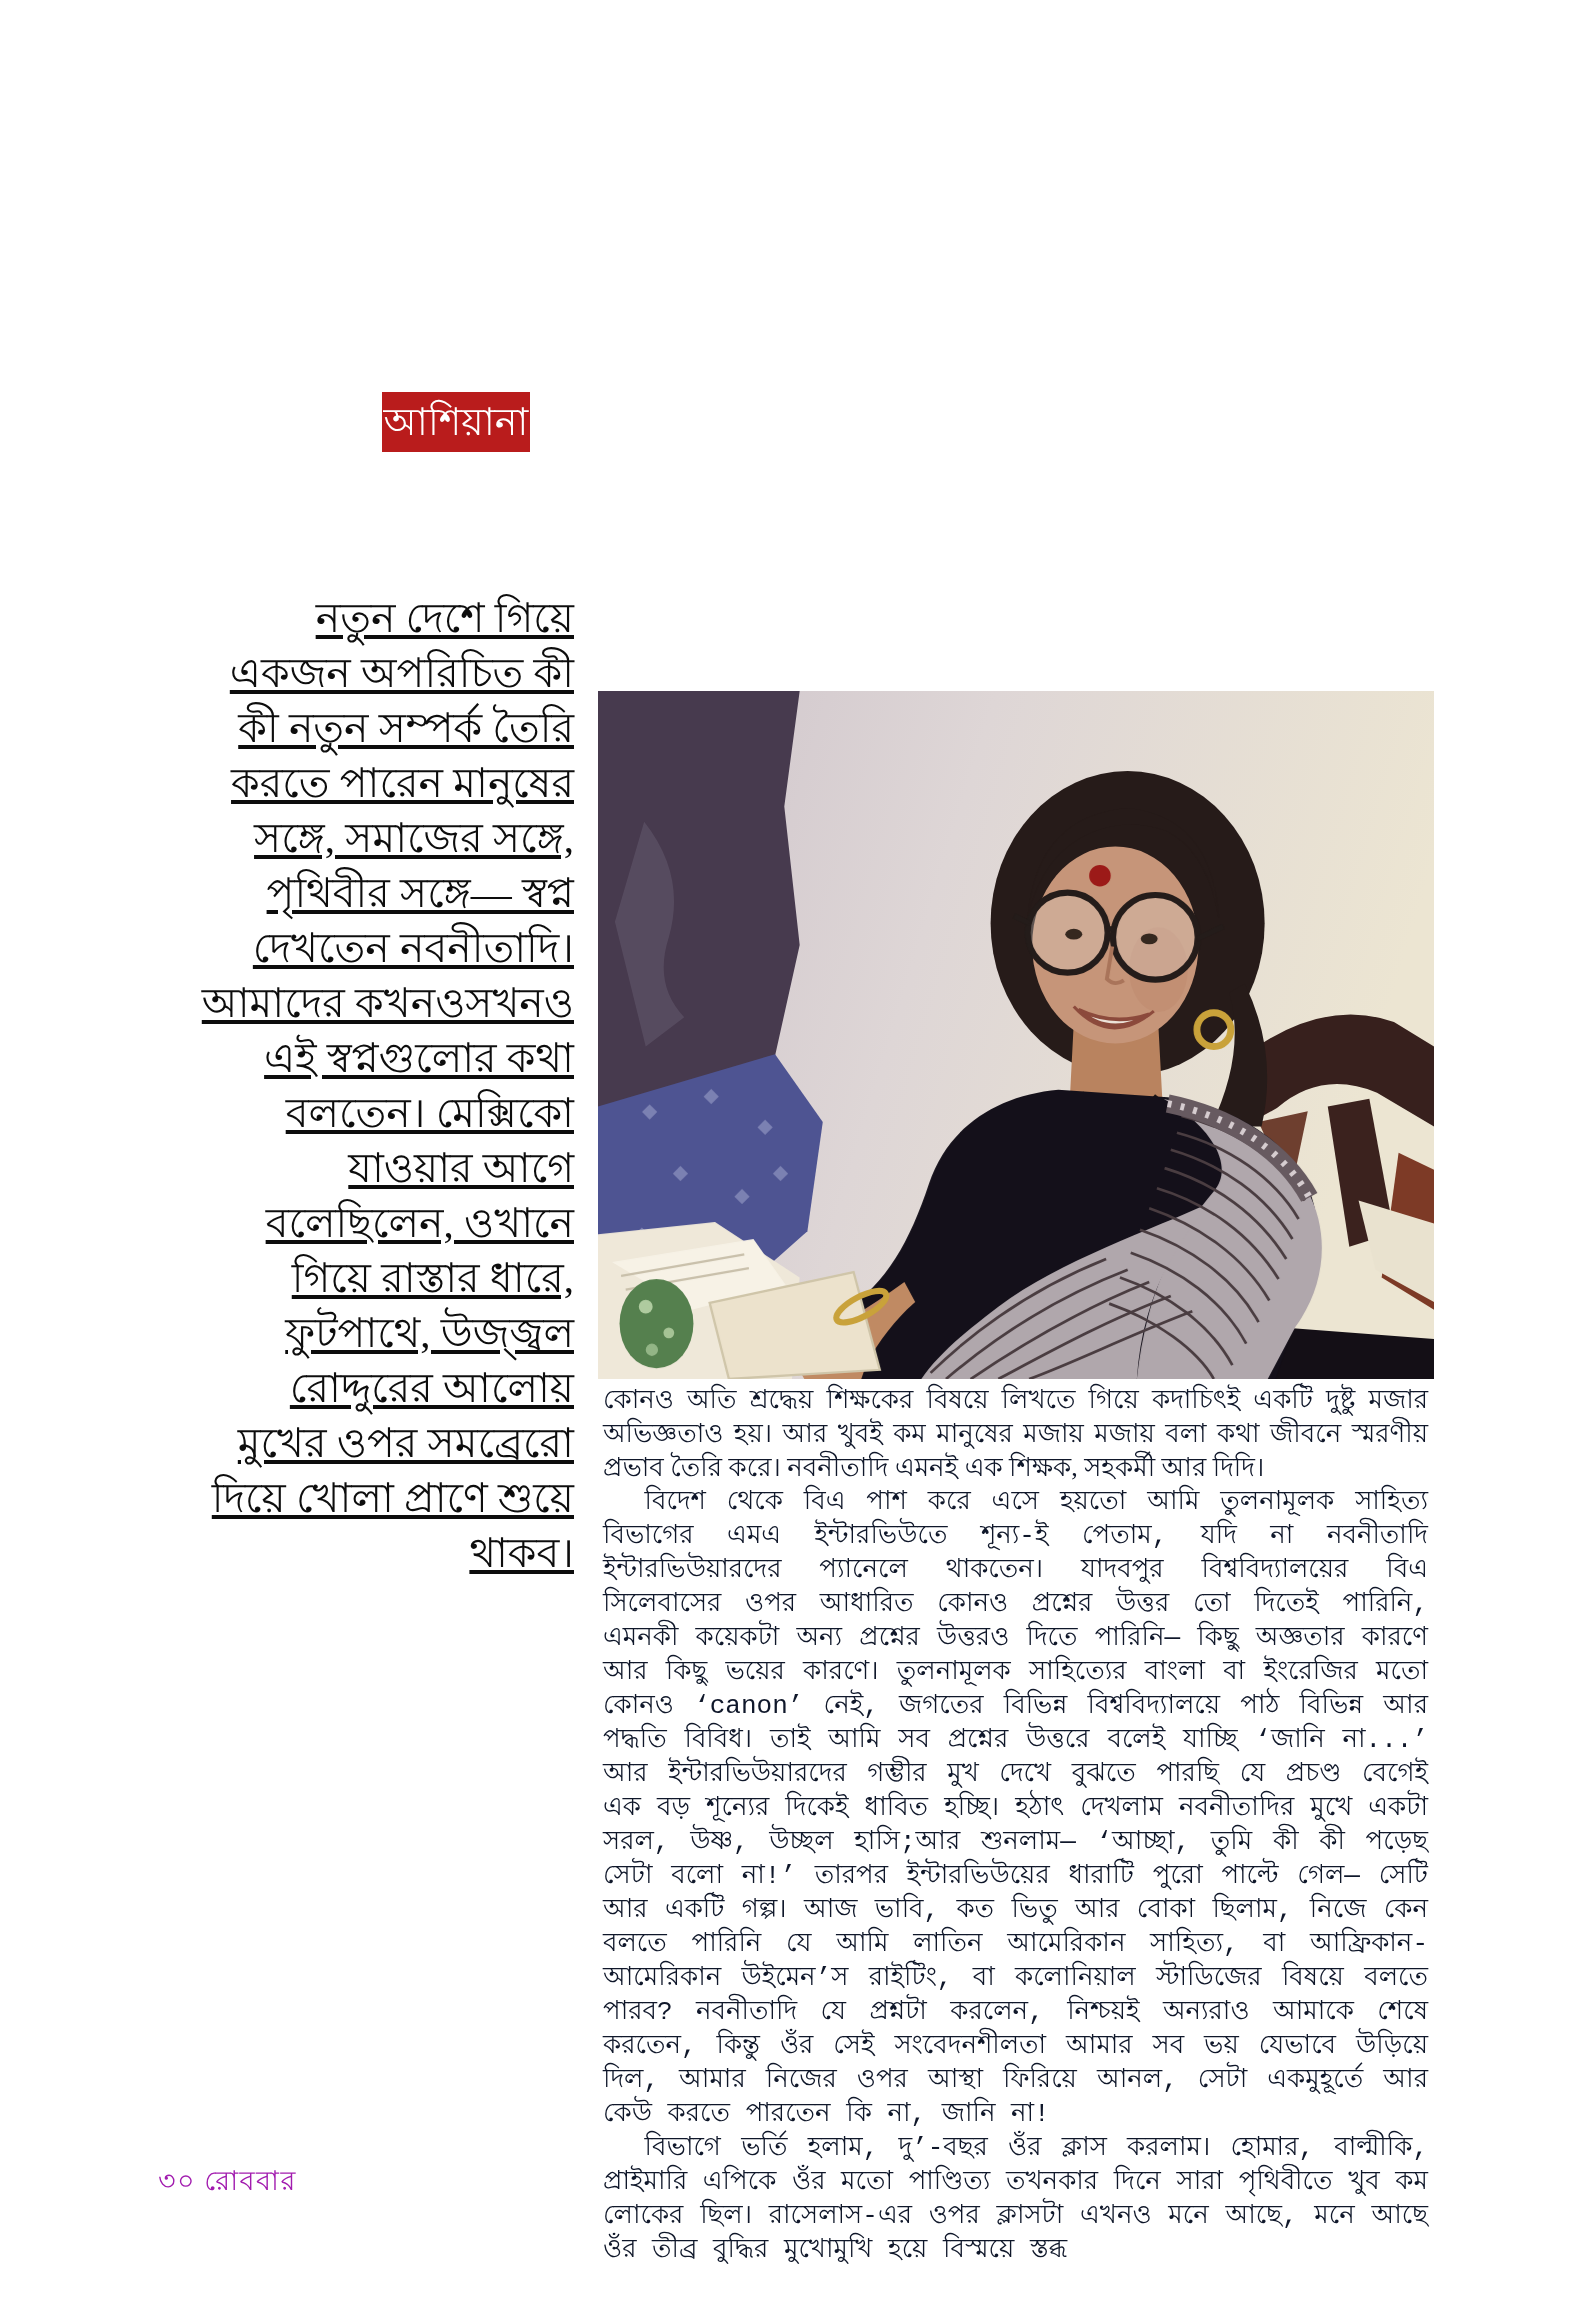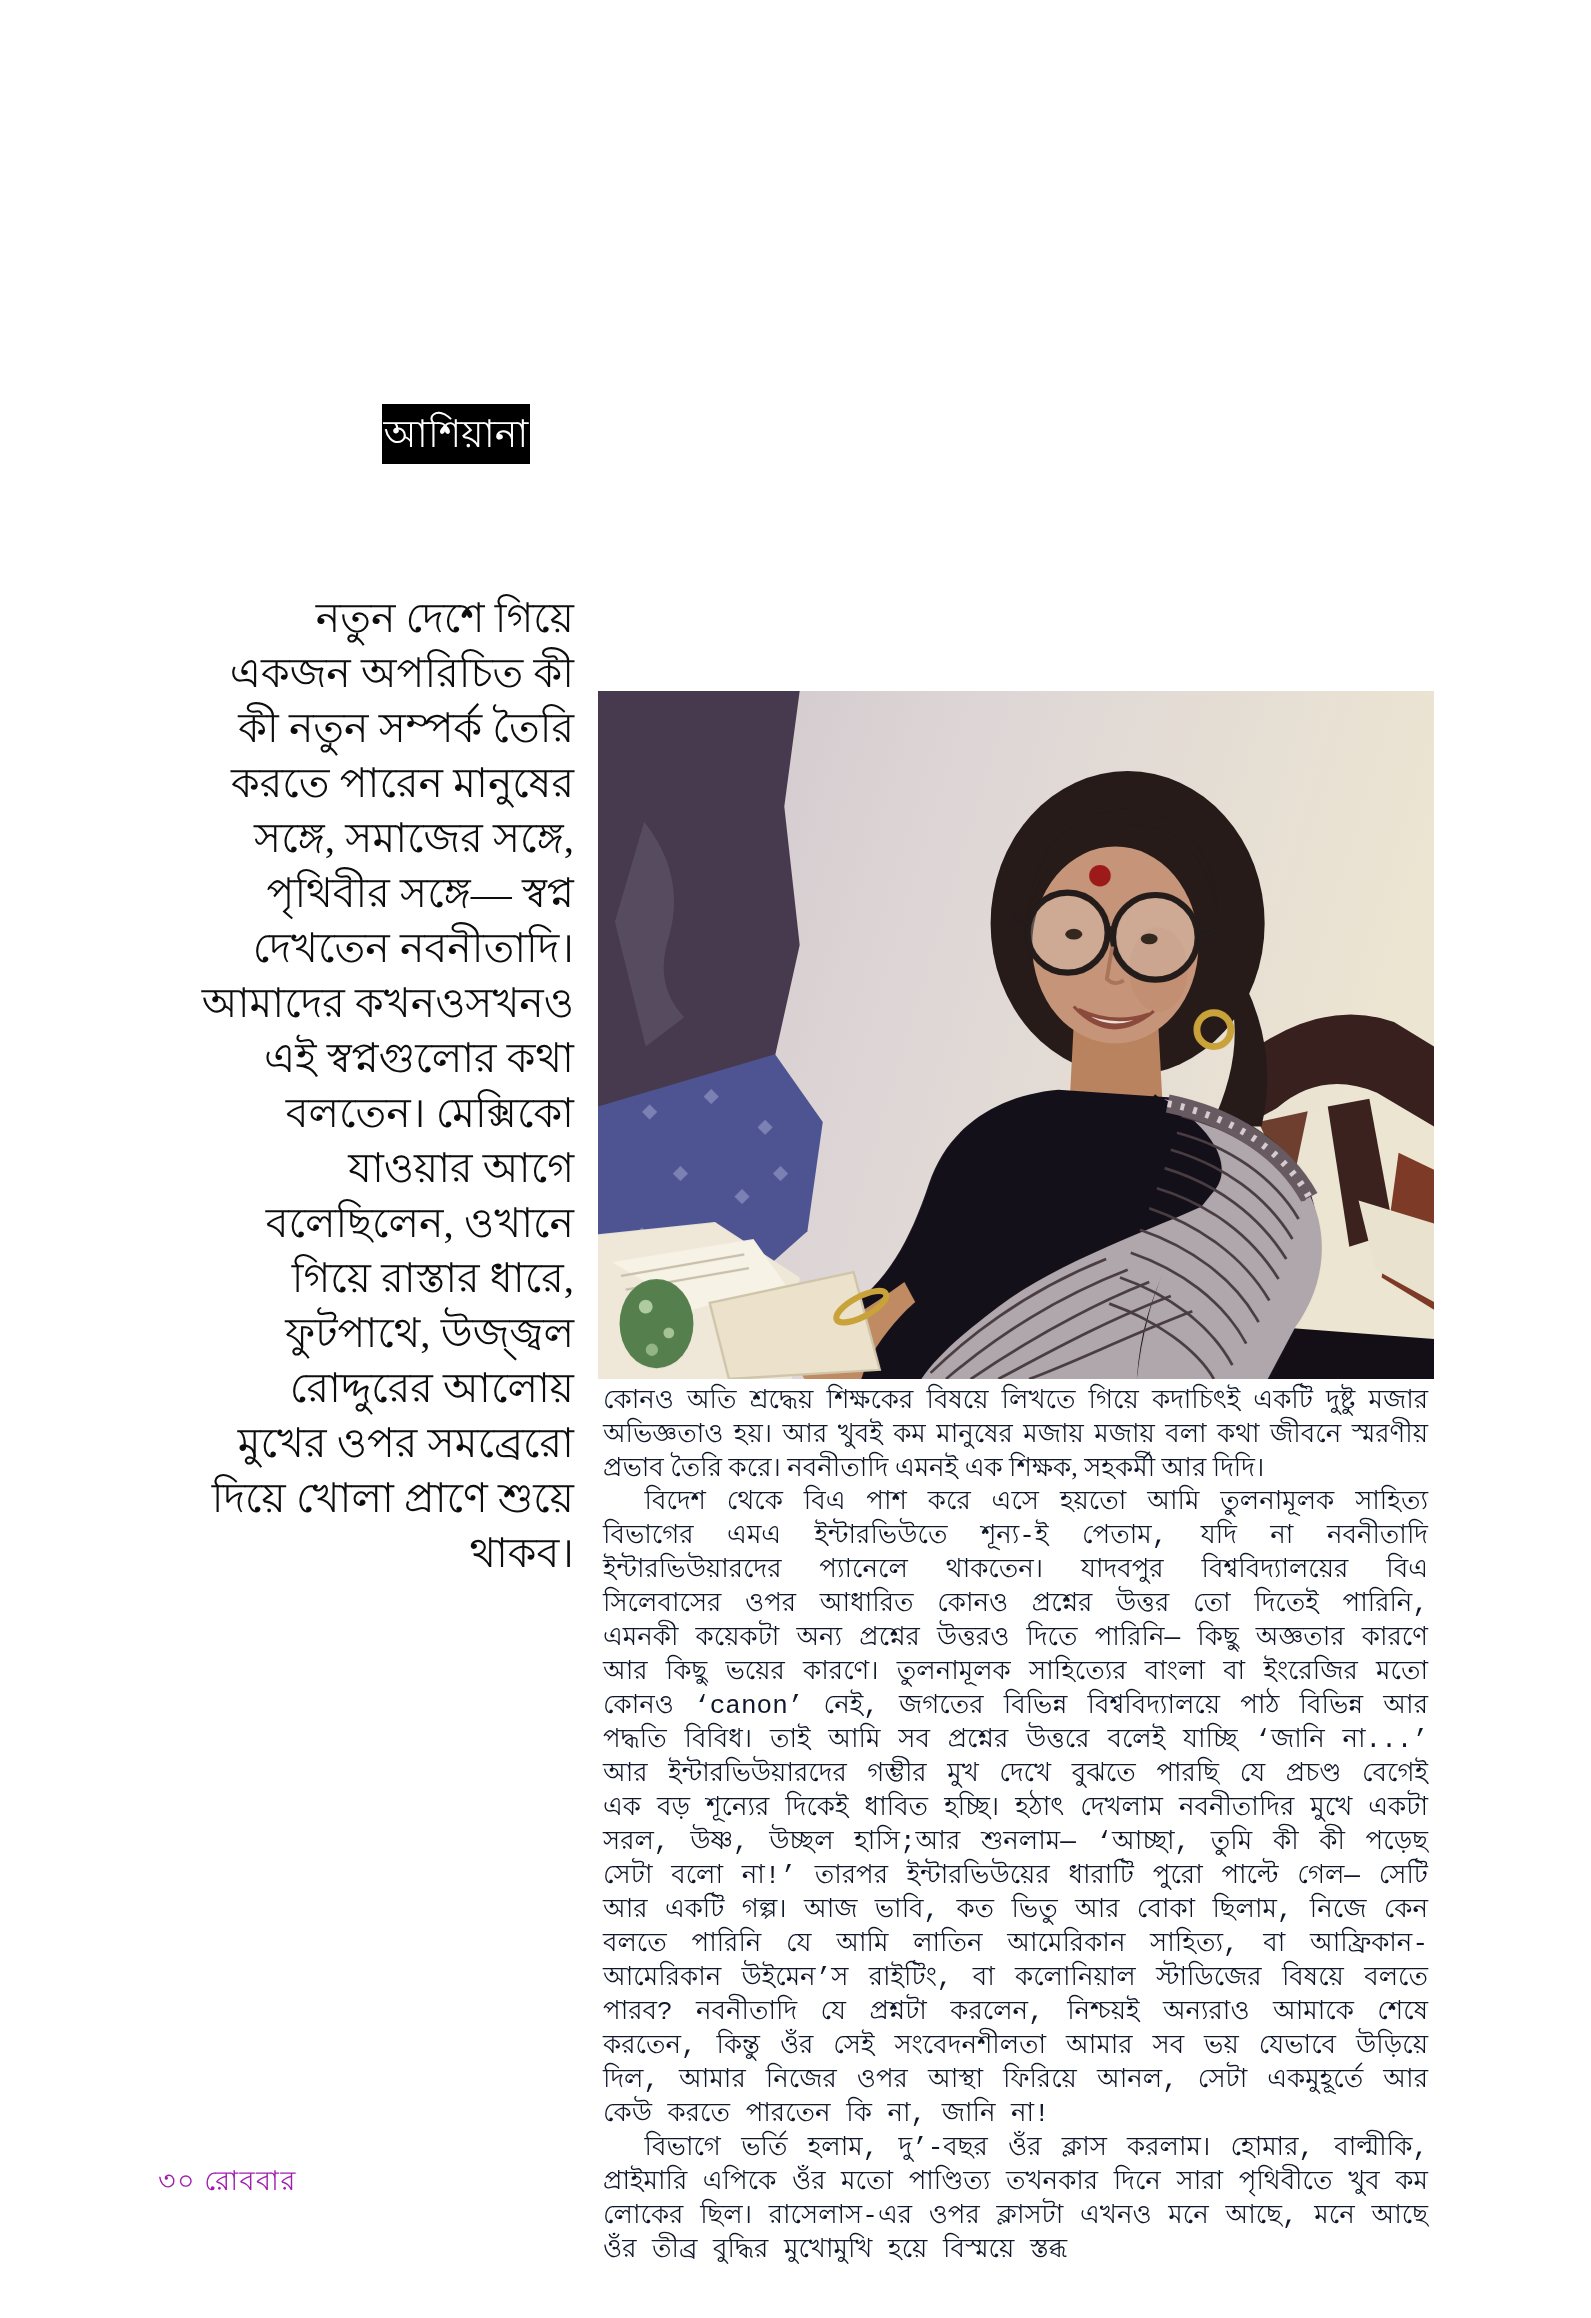--- a/index.html
+++ b/index.html
@@ -4,41 +4,42 @@
 <style>
   html,body{margin:0;padding:0;}
   body{
     width:1591px;height:2319px;position:relative;background:#ffffff;
     font-family:"Liberation Serif","DejaVu Serif",serif;color:#141414;
     -webkit-font-smoothing:antialiased;
   }
   .page{position:absolute;inset:0;overflow:hidden;}
 
   .kicker{
-    position:absolute;left:382px;top:404px;width:148px;height:60px;
-    background:#000000;color:#ffffff;
+    position:absolute;left:382px;top:392px;width:148px;height:60px;
+    background:#b91c1c;color:#ffffff;
     display:flex;align-items:center;justify-content:center;
     font-size:38px;line-height:1;font-family:"Liberation Serif","DejaVu Serif",serif;
   }
 
   .headline{
     position:absolute;left:587px;top:360px;width:893px;margin:0;
     font-size:122px;line-height:1.25;font-weight:800;color:#090909;
     letter-spacing:0.8px;white-space:nowrap;
   }
 
   .byline{
     position:absolute;left:594px;top:594px;width:693px;
     font-size:38px;line-height:1.2;color:#101010;letter-spacing:7.7px;
   }
 
   .pullquote{
     position:absolute;left:172px;top:591px;width:402px;
     font-size:41px;line-height:55px;text-align:right;color:#0d0d0d;
     white-space:pre-line;
+    text-decoration:underline;
   }
 
   .photo{
     position:absolute;left:598px;top:691px;width:836px;height:688px;margin:0;
     overflow:hidden;background:#d9d0d3;
   }
   .photo svg{display:block;width:100%;height:100%;}
 
   .body-text{
     position:absolute;left:603px;top:1383px;width:825px;

